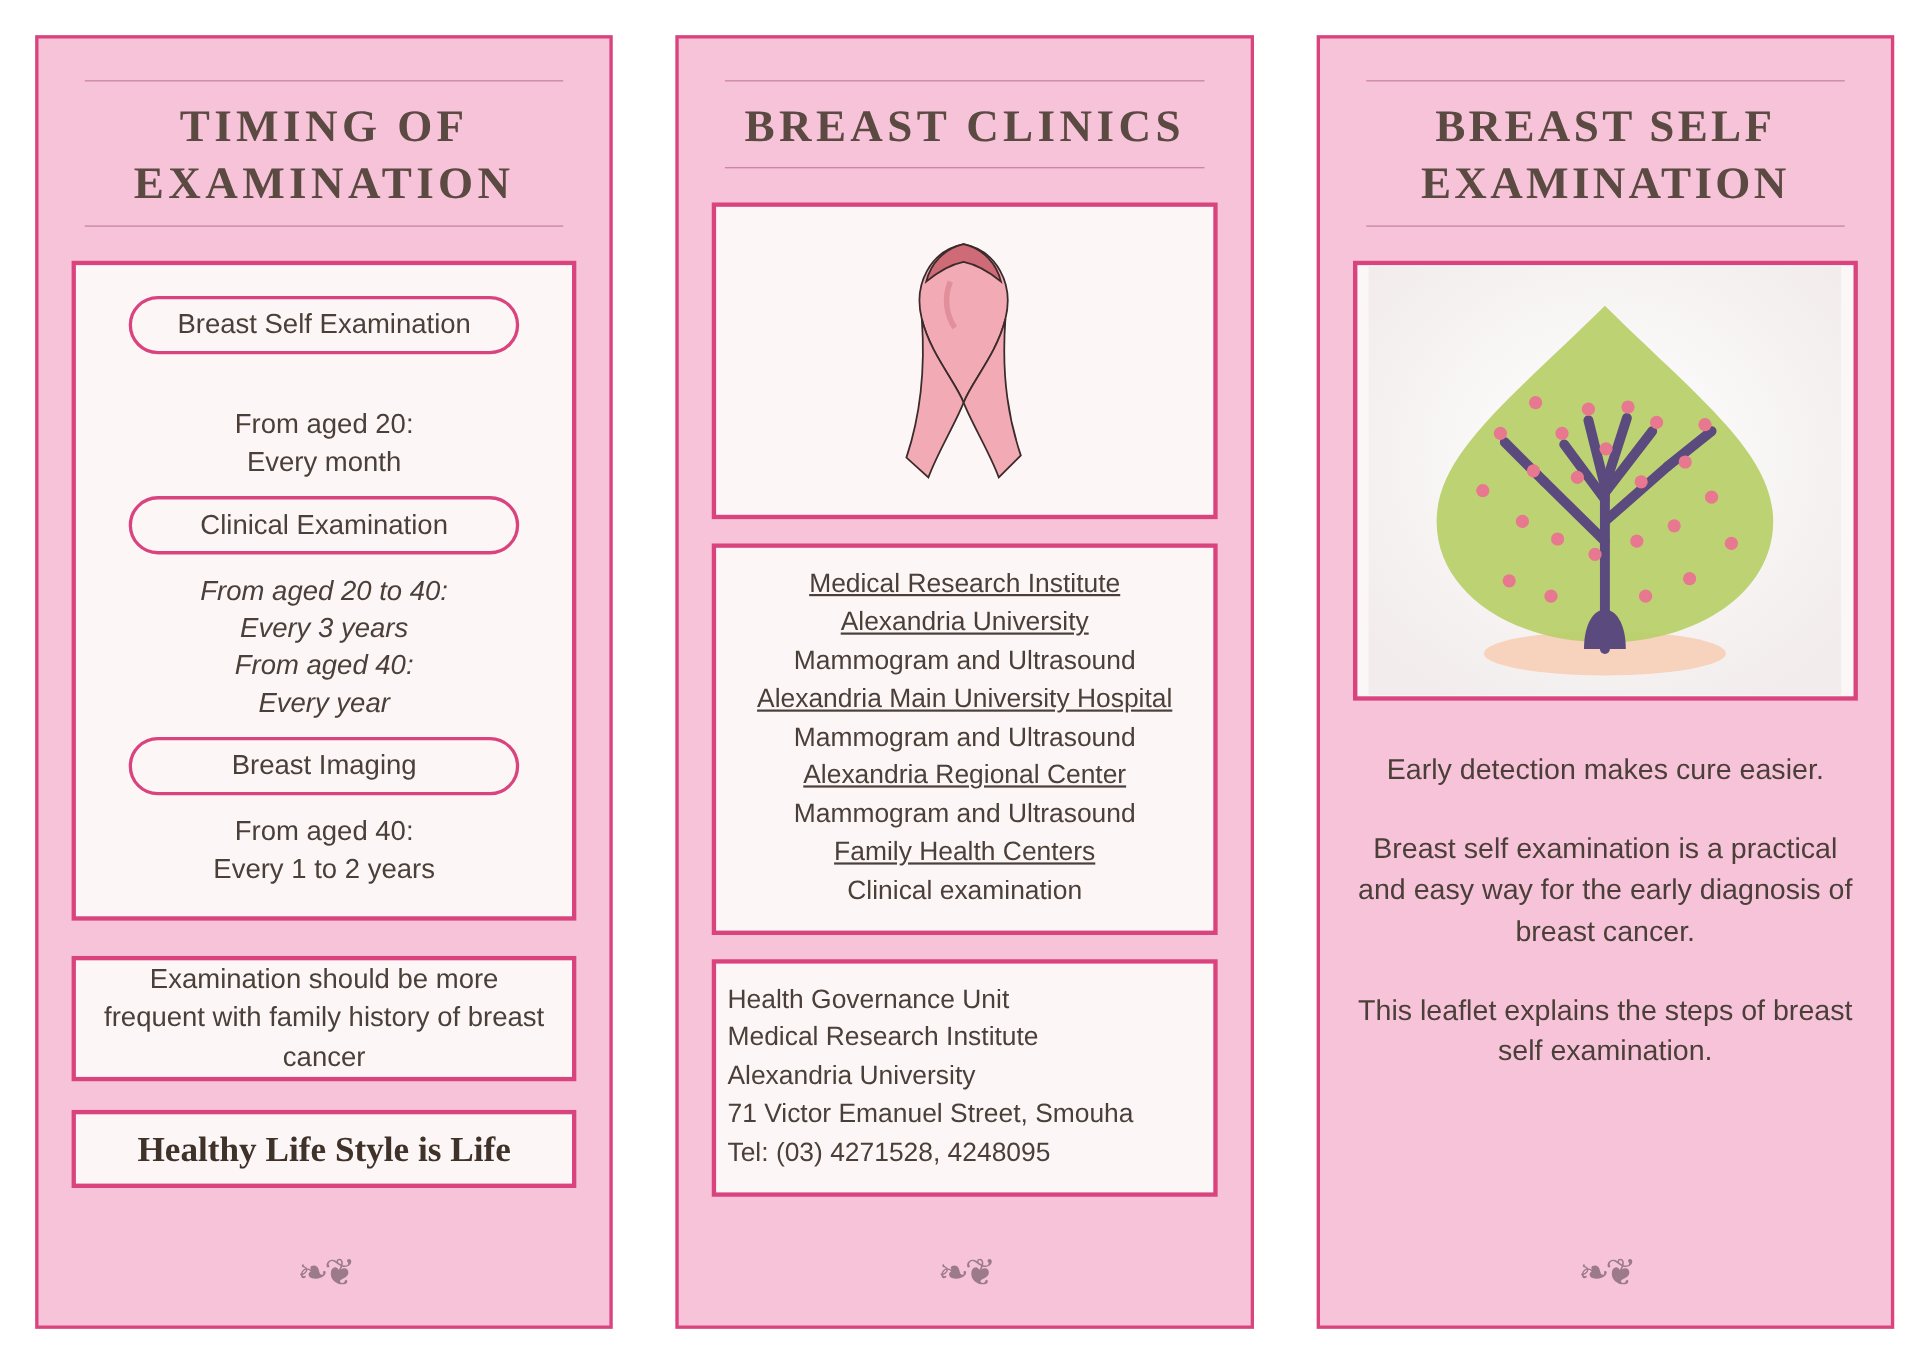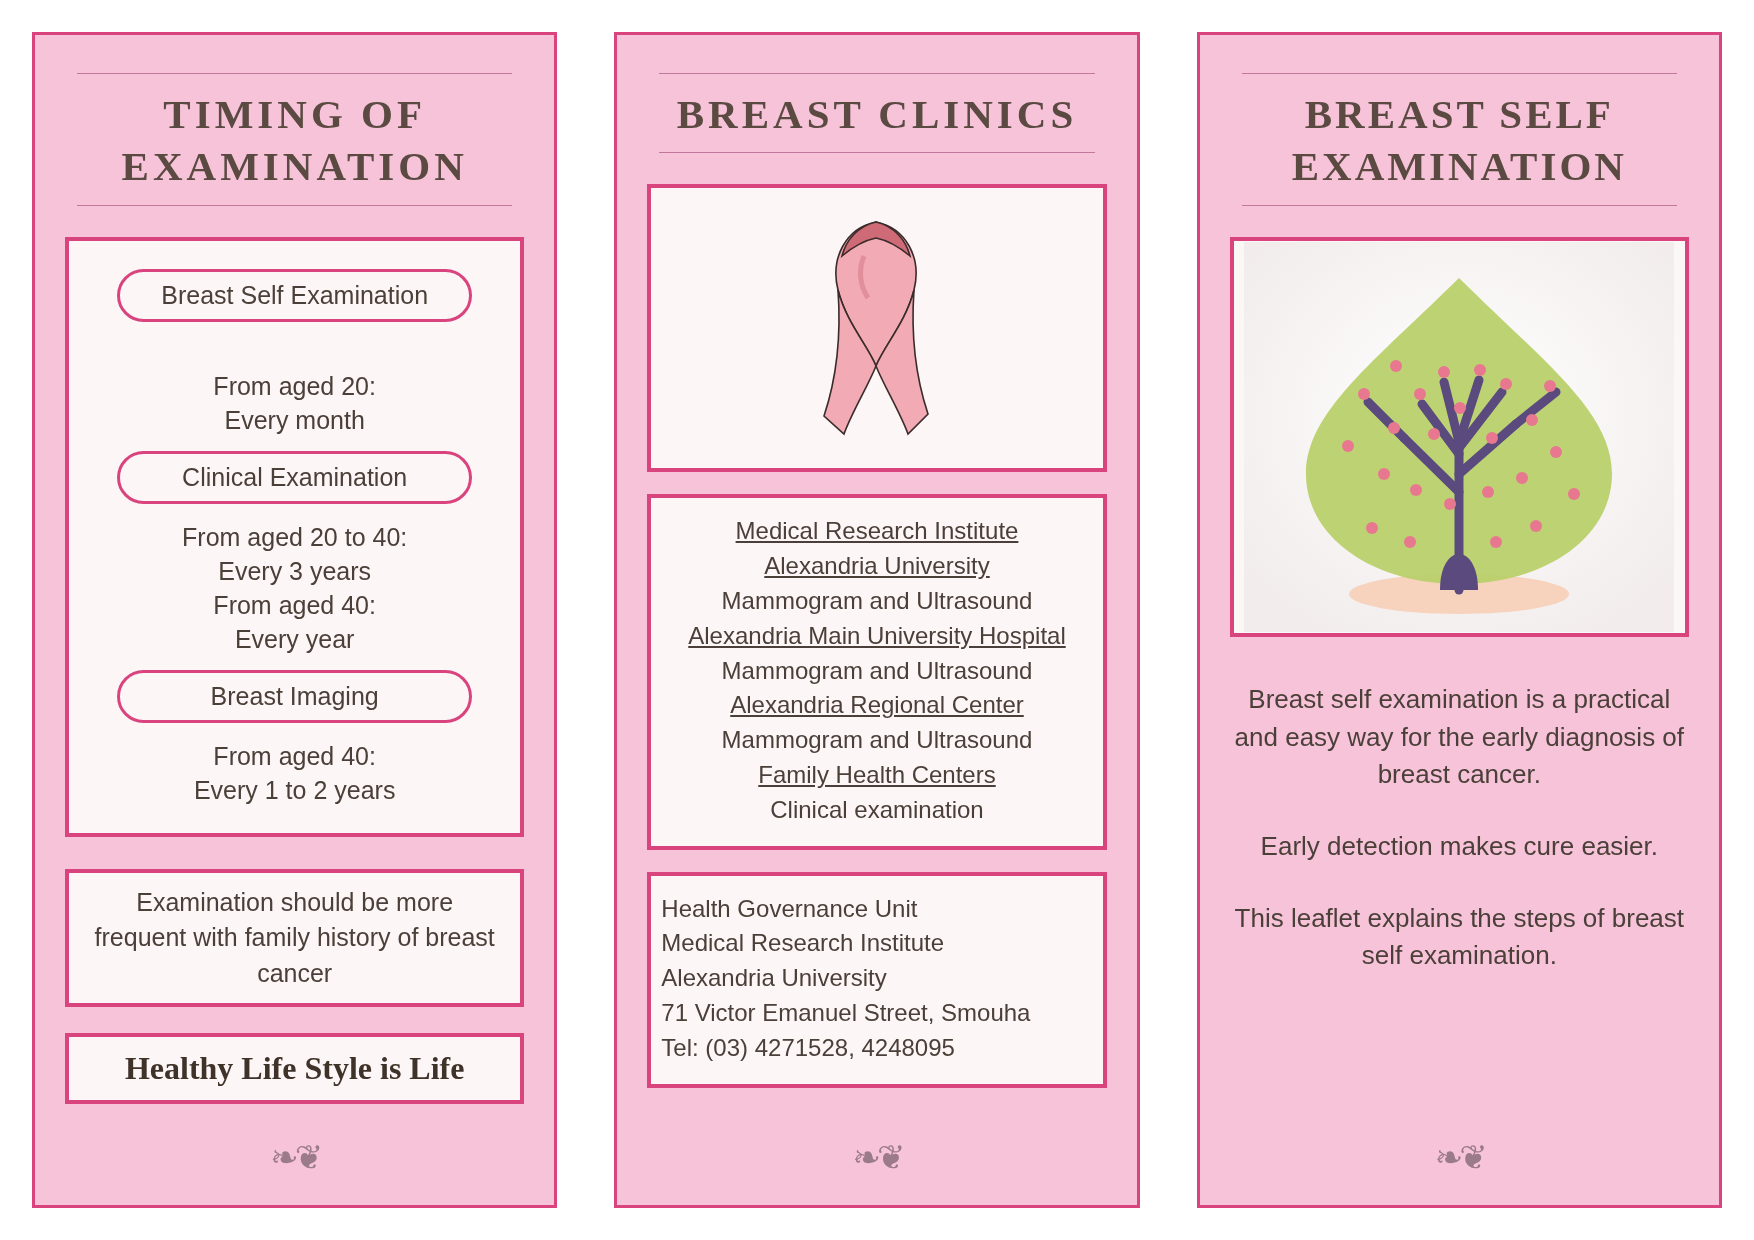--- a/index.html
+++ b/index.html
@@ -71,21 +71,21 @@
   }
   .plain-lines {
     text-align: center;
     font-size: 25px;
     color: #4b4039;
     line-height: 1.36;
     margin: 16px 0 14px 0;
   }
   .p1-note {
     margin-top: 32px;
-    padding: 12px 22px;
+    padding: 0 22px;
     text-align: center;
     font-size: 25px;
     color: #4b4039;
     line-height: 1.42;
   }
   .p1-slogan {
     margin-top: 26px;
     padding: 13px 25px;
     text-align: center;
     font-family: "Liberation Serif", serif;
@@ -164,21 +164,21 @@
 
   <section class="panel">
     <h1 class="panel-title">TIMING OF EXAMINATION</h1>
 
     <div class="box-outline p1-main">
       <div class="pill">Breast Self Examination</div>
       <div class="plain-lines" style="white-space: pre-line; margin-top: 47px;">From aged 20:
 Every month</div>
 
       <div class="pill">Clinical Examination</div>
-      <div class="plain-lines" style="white-space: pre-line;">From aged 20 to 40:
+      <div class="plain-lines" style="white-space: pre-line; font-style: italic;">From aged 20 to 40:
 Every 3 years
 From aged 40:
 Every year</div>
 
       <div class="pill">Breast Imaging</div>
       <div class="plain-lines" style="white-space: pre-line; margin-bottom:0;">From aged 40:
 Every 1 to 2 years</div>
     </div>
 
     <div class="box-outline p1-note">Examination should be more frequent with family history of breast cancer</div>
@@ -282,22 +282,22 @@
             <circle cx="330" cy="252" r="6"></circle>
           <circle cx="190" cy="192" r="6"></circle>
             <circle cx="248" cy="196" r="6"></circle>
           <circle cx="216" cy="166" r="6"></circle>
             <circle cx="152" cy="124" r="6"></circle>
         </g>
       </svg>
     </div>
 
     <div class="p3-text">
+      <p>Early detection makes cure easier.</p>
       <p>Breast self examination is a practical and easy way for the early diagnosis of breast cancer.</p>
-      <p>Early detection makes cure easier.</p>
       <p>This leaflet explains the steps of breast self examination.</p>
     </div>
 
     <div class="spacer"></div>
     <div class="flourish">❧❦</div>
   </section>
 
 </div>
 
 </body></html>

